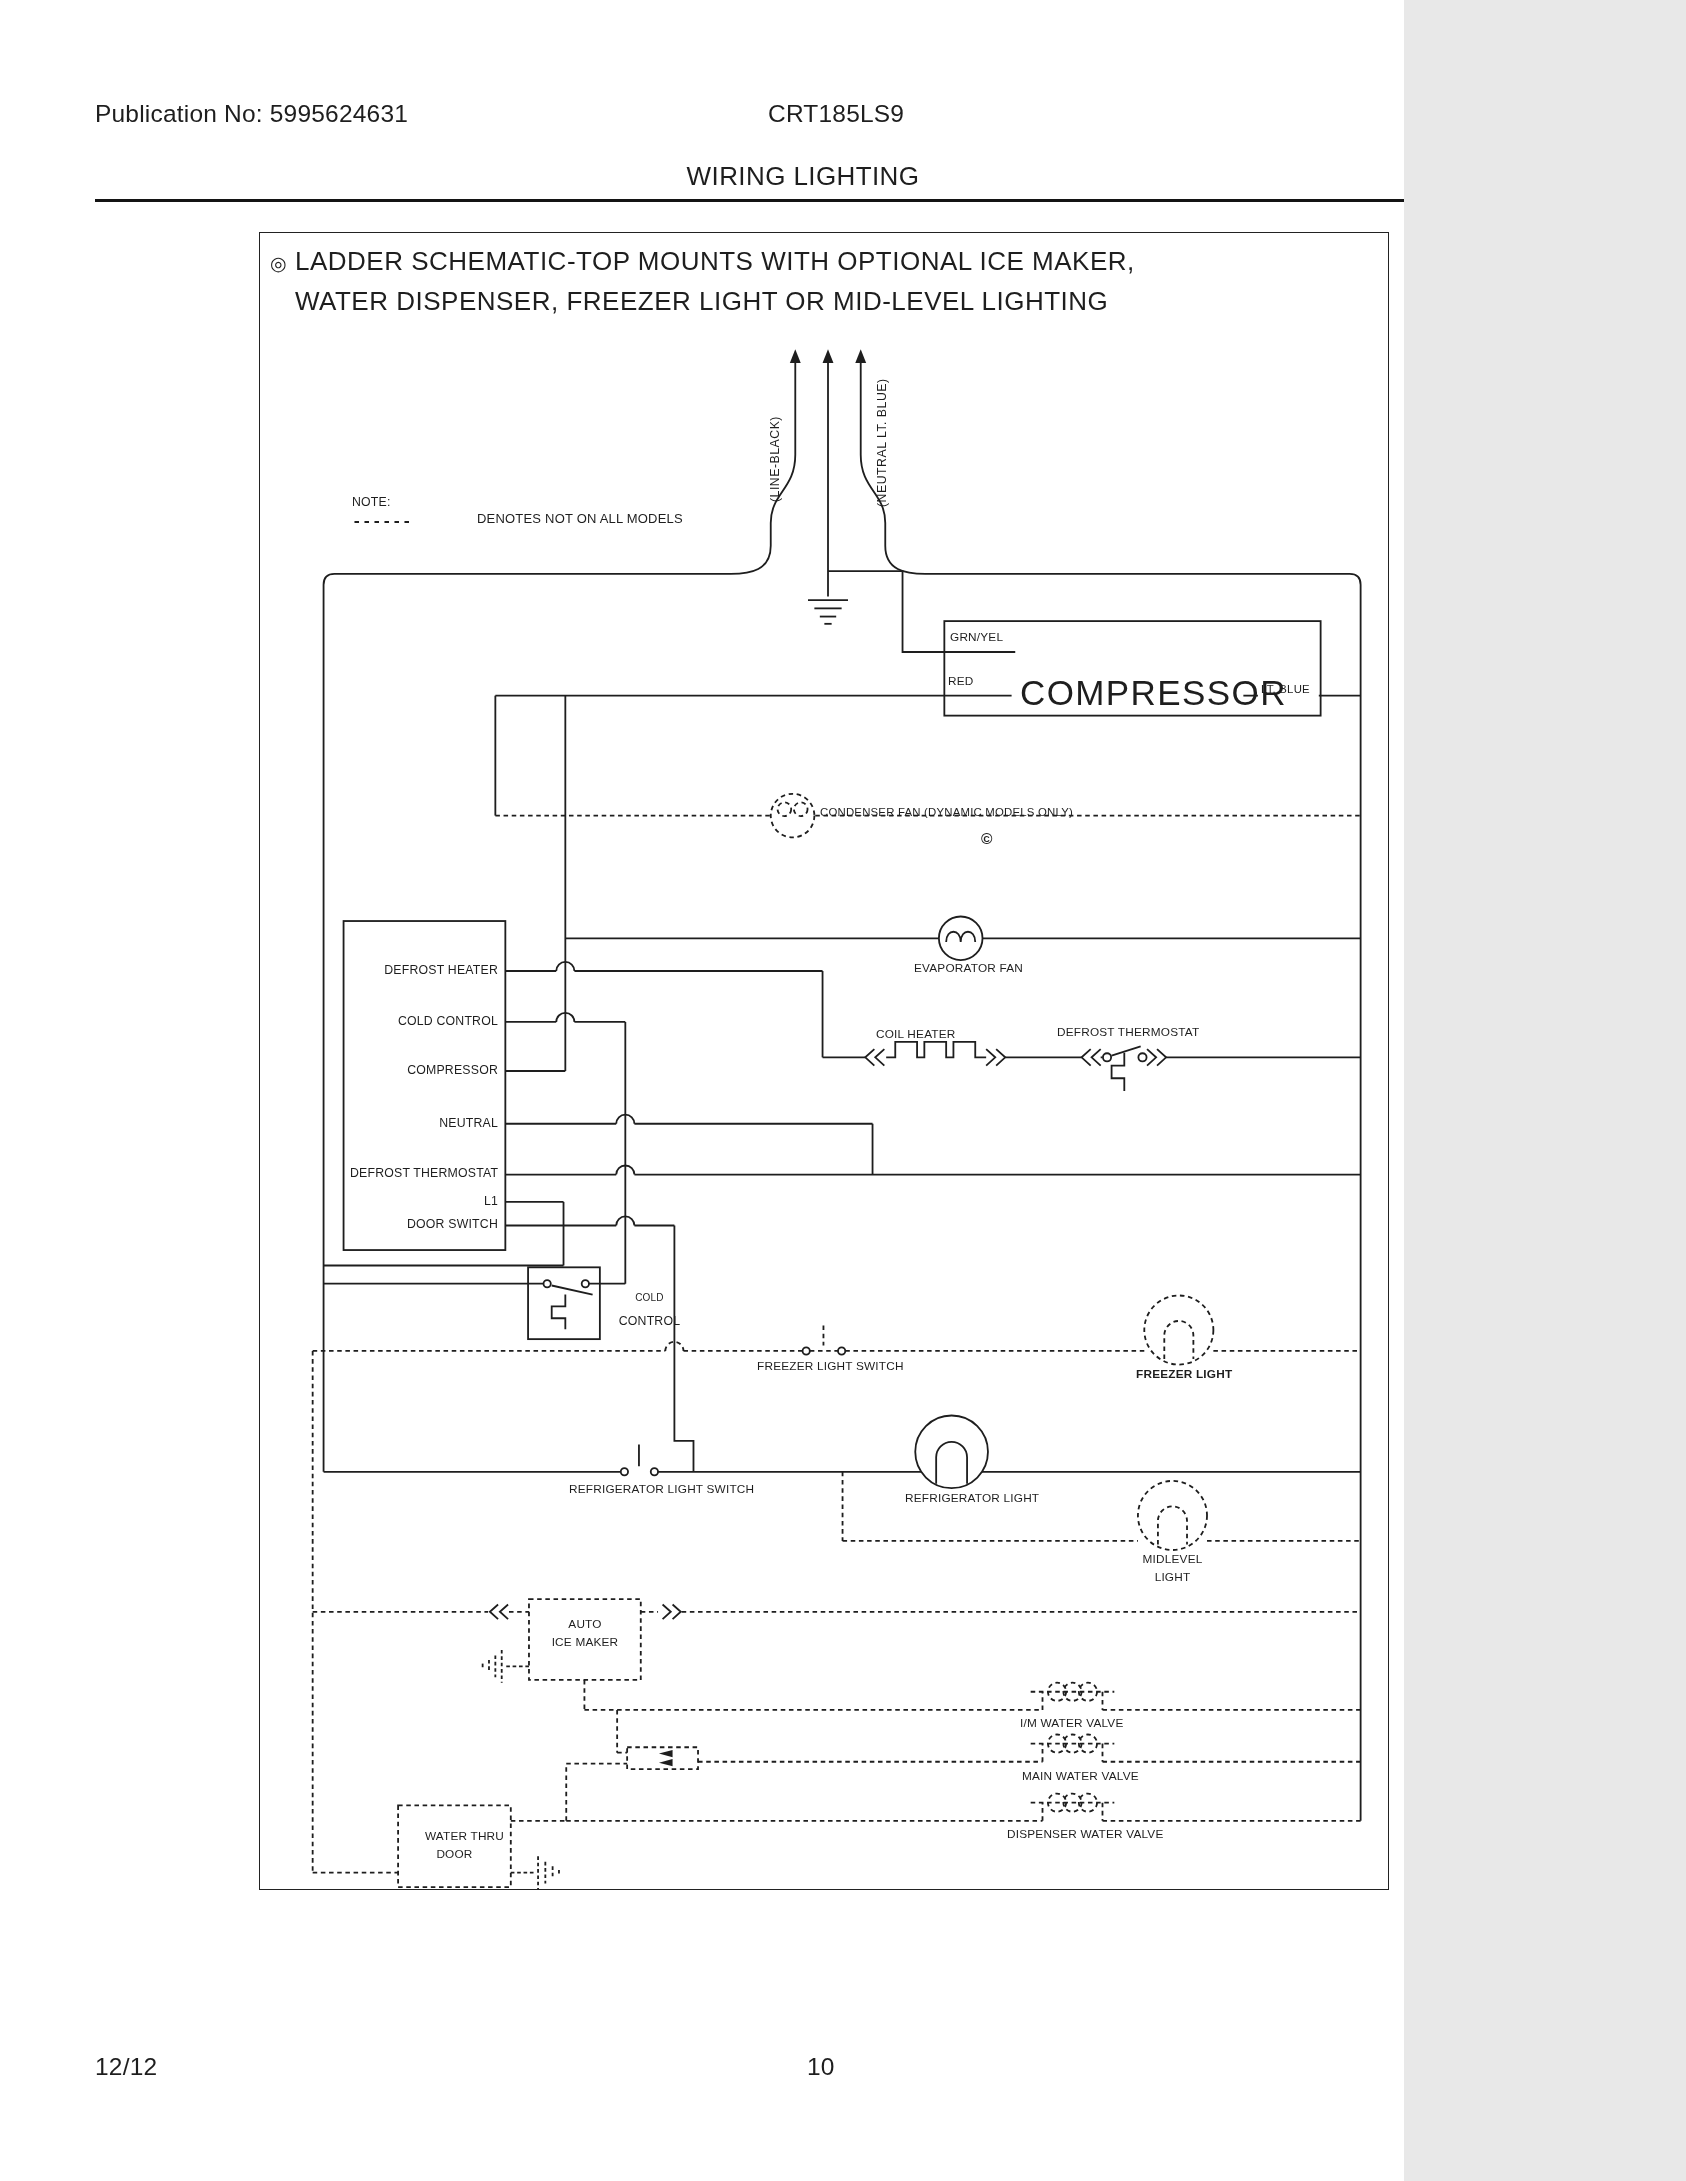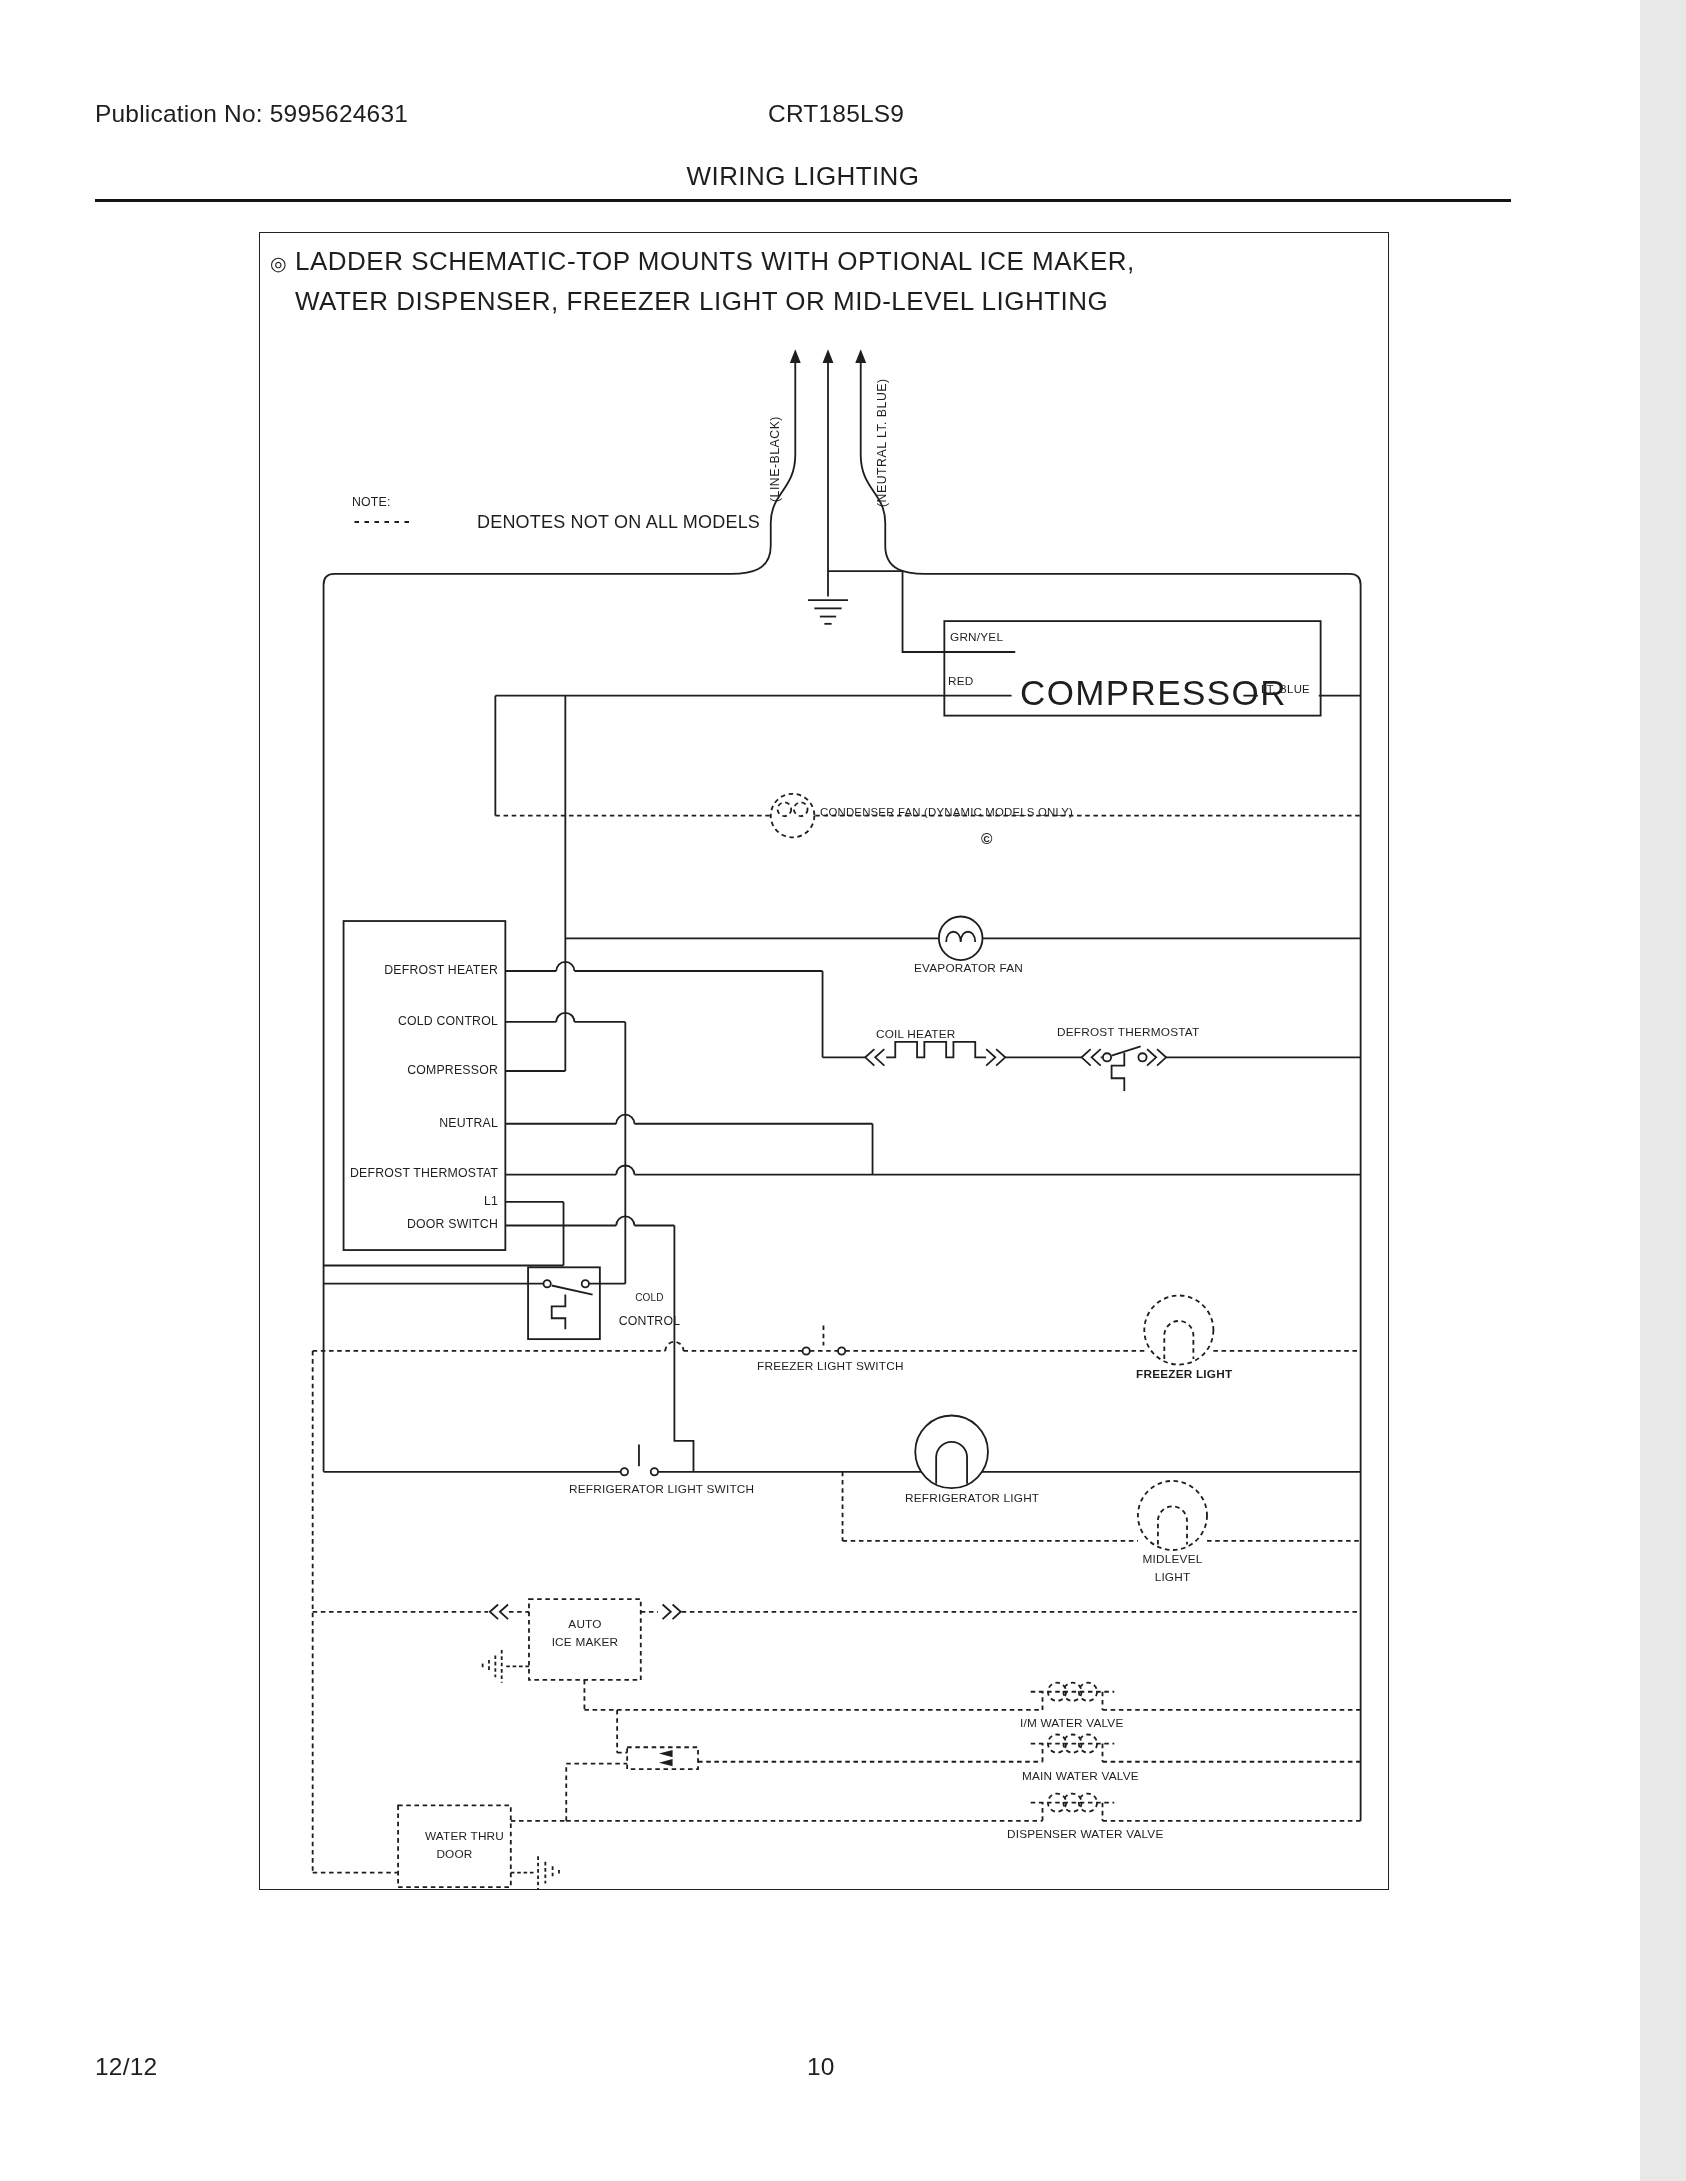--- a/index.html
+++ b/index.html
@@ -1,18 +1,18 @@
 <!DOCTYPE html>
 <html style="font-size:14.5px"><head>
 <meta charset="utf-8">
 <style>
   html,body{margin:0;padding:0;background:#e8e8e8;}
   #page{
     position:relative;
-    width:1640px;height:2182px;
+    width:1404px;height:2182px;
     background:#ffffff;
     font-family:"Liberation Sans", sans-serif;
     color:#1e1e1e;
     overflow:hidden;
   }
   .lbl{position:absolute;font-size:11.8px;line-height:1.15;white-space:nowrap;color:#1e1e1e;letter-spacing:0.2px;}
   .vlbl{
     position:absolute;font-size:12.3px;white-space:nowrap;color:#1e1e1e;
     writing-mode:vertical-rl;transform:rotate(180deg);letter-spacing:0.5px;
   }
@@ -270,21 +270,21 @@
           <path d="M615,2057 V2063"></path>
       </g>
 
     </g>
   </svg>
 
   <div class="vlbl" style="left:768px;top:366px;height:136px;">(LINE-BLACK)</div>
   <div class="vlbl" style="left:875px;top:357px;height:150px;">(NEUTRAL LT. BLUE)</div>
 
   <div class="lbl" style="left:352px;top:495px;font-size:12.3px;">NOTE:</div>
-  <div class="lbl" style="left:477px;top:512px;font-size:18px;">DENOTES NOT ON ALL MODELS</div>
+  <div class="lbl" style="left:477px;top:512px;font-size:13px;">DENOTES NOT ON ALL MODELS</div>
 
   <div class="lbl" style="left:950px;top:631px;">GRN/YEL</div>
   <div class="lbl" style="left:948px;top:675px;">RED</div>
   <div class="lbl big" style="left:1020px;top:673px;">COMPRESSOR</div>
   <div class="lbl" style="left:1261px;top:683px;font-size:11.4px;">LT. BLUE</div>
 
   <div class="lbl" style="left:820px;top:806px;font-size:11.4px;">CONDENSER FAN (DYNAMIC MODELS ONLY)</div>
   <div class="lbl" style="left:981px;top:830px;font-size:15.5px;font-weight:bold;">©</div>
   <div class="lbl" style="left:914px;top:962px;">EVAPORATOR FAN</div>
 

